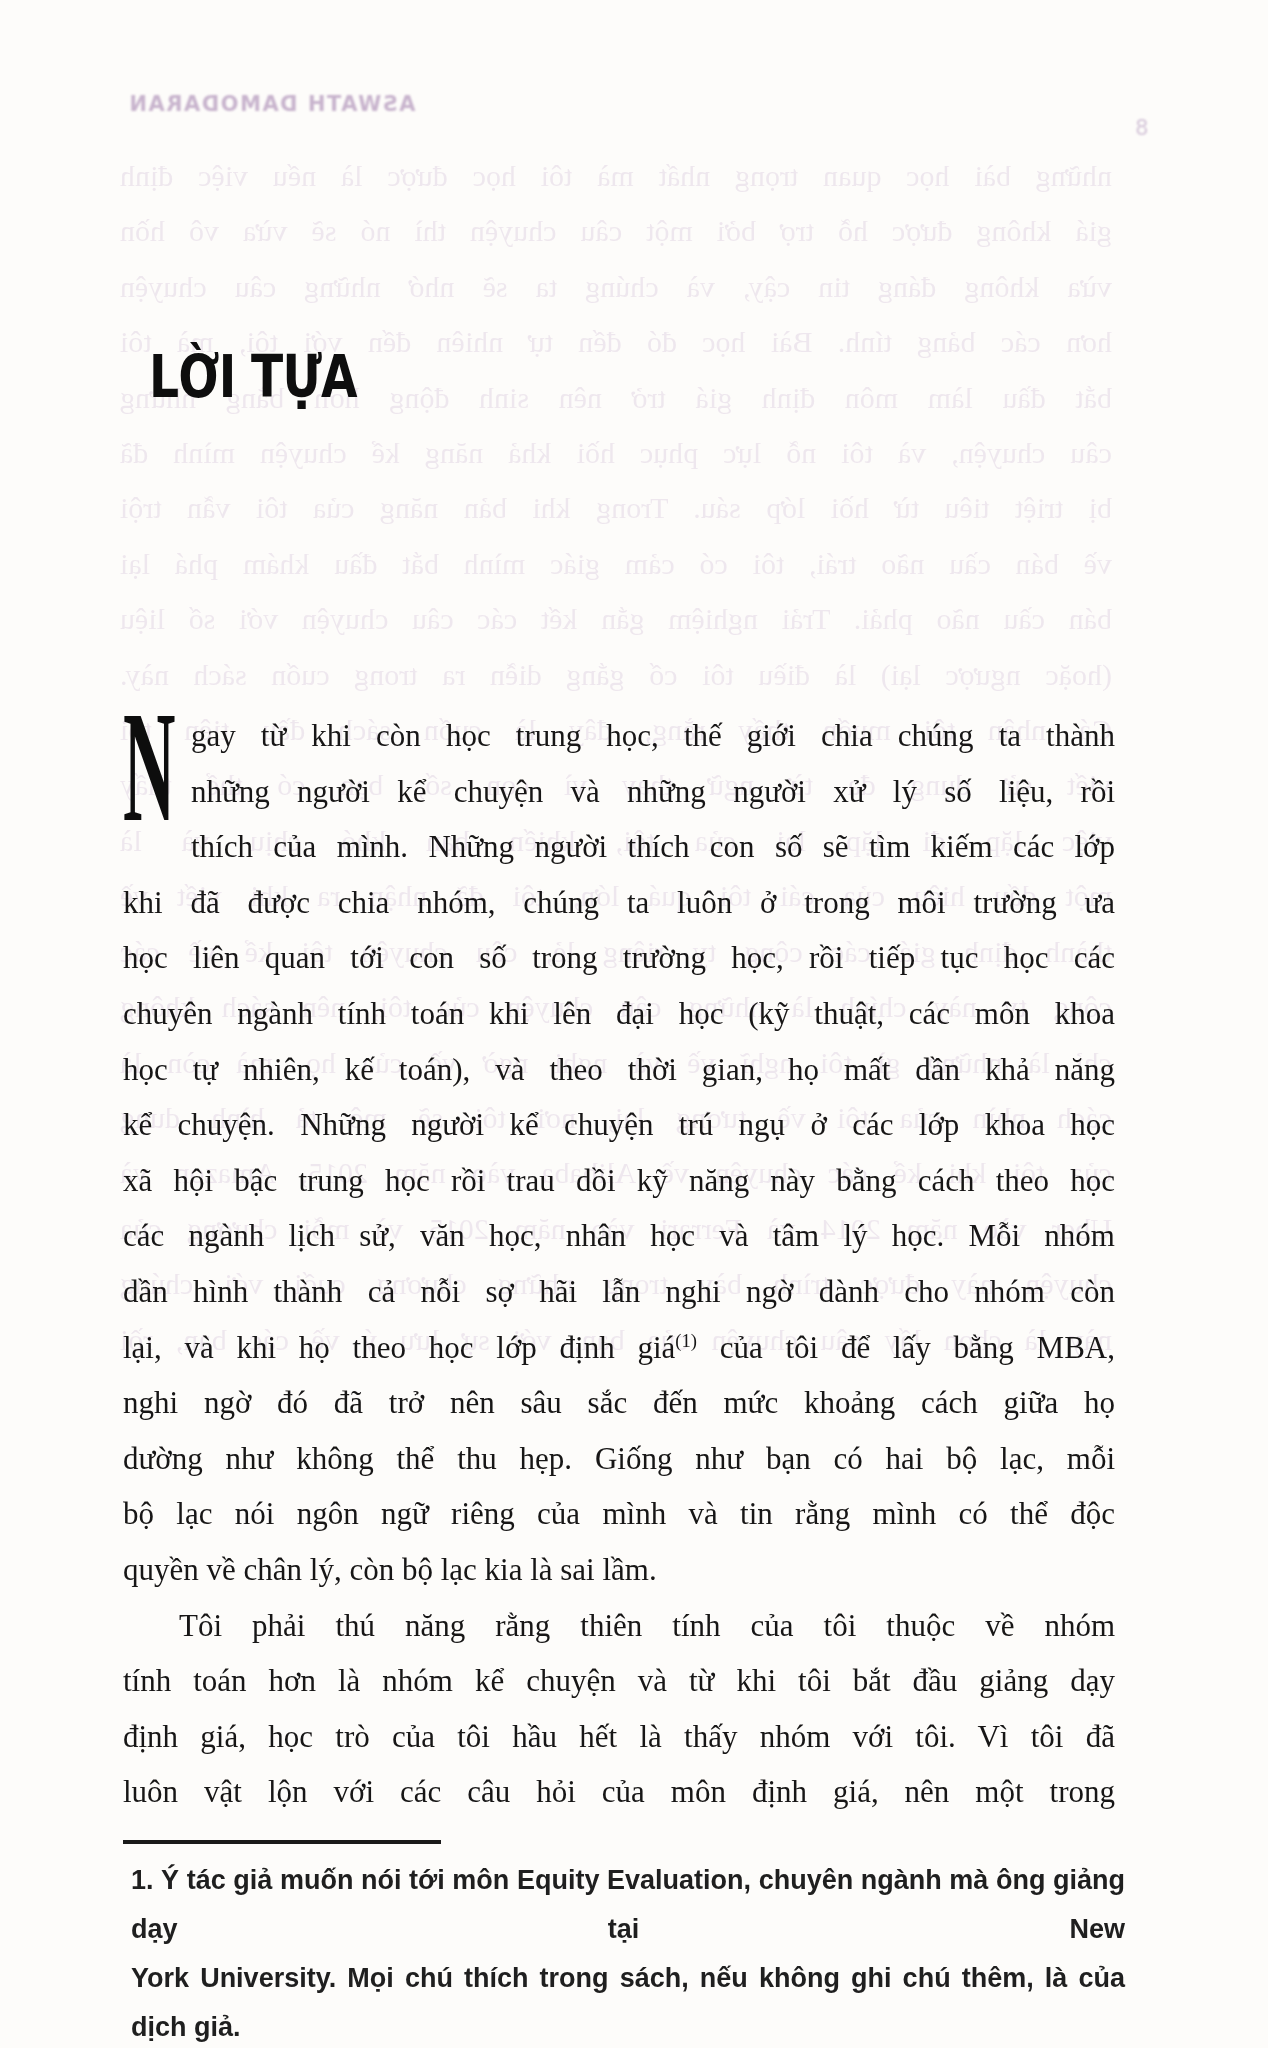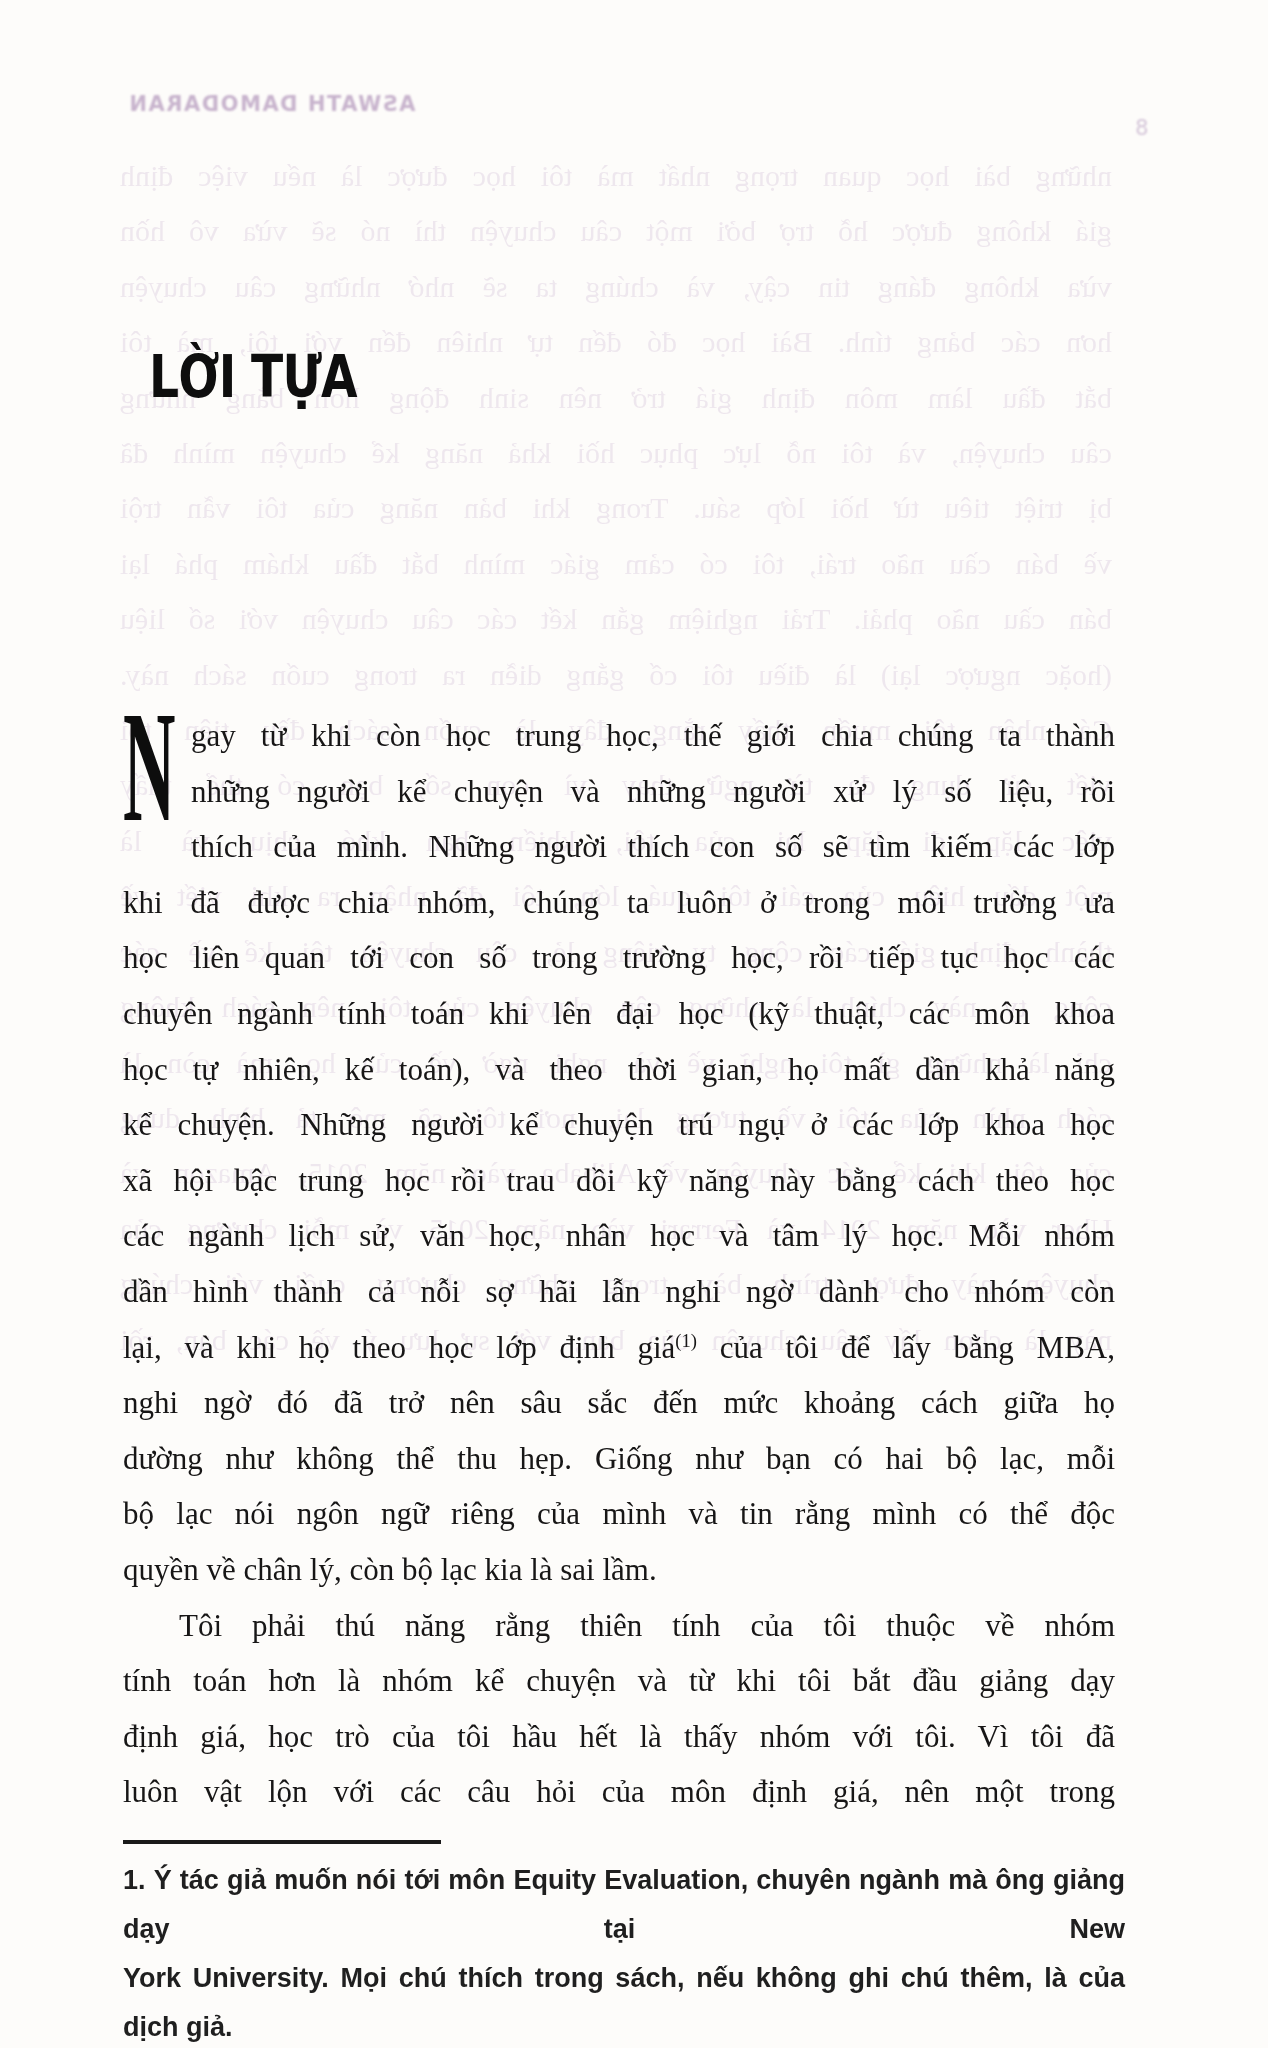--- a/index.html
+++ b/index.html
@@ -64,21 +64,21 @@
   sup.fnref{font-size:60%;line-height:0;vertical-align:super;}
   
   .fn-rule{
     position:absolute;left:123px;top:1840px;width:318px;height:4px;background:#1a1a1a;
   }
   .footnote{
     position:absolute;left:123px;top:1856px;width:1002px;
     font-family:"Liberation Sans","DejaVu Sans",sans-serif;
     font-weight:bold;font-size:27px;line-height:49px;color:#1f1f1f;
   }
-  .fn-ln{text-align:justify;text-align-last:justify;}
+  .fn-ln{text-align:justify;text-align-last:justify;margin-left:8px;}
   .fn-ln.lastline{text-align-last:left;}
 </style>
 </head>
 <body>
 
 <div class="page">
 
   <div class="bleed-header">ASWATH DAMODARAN</div>
   <div class="bleed-pagenum">8</div>
 

